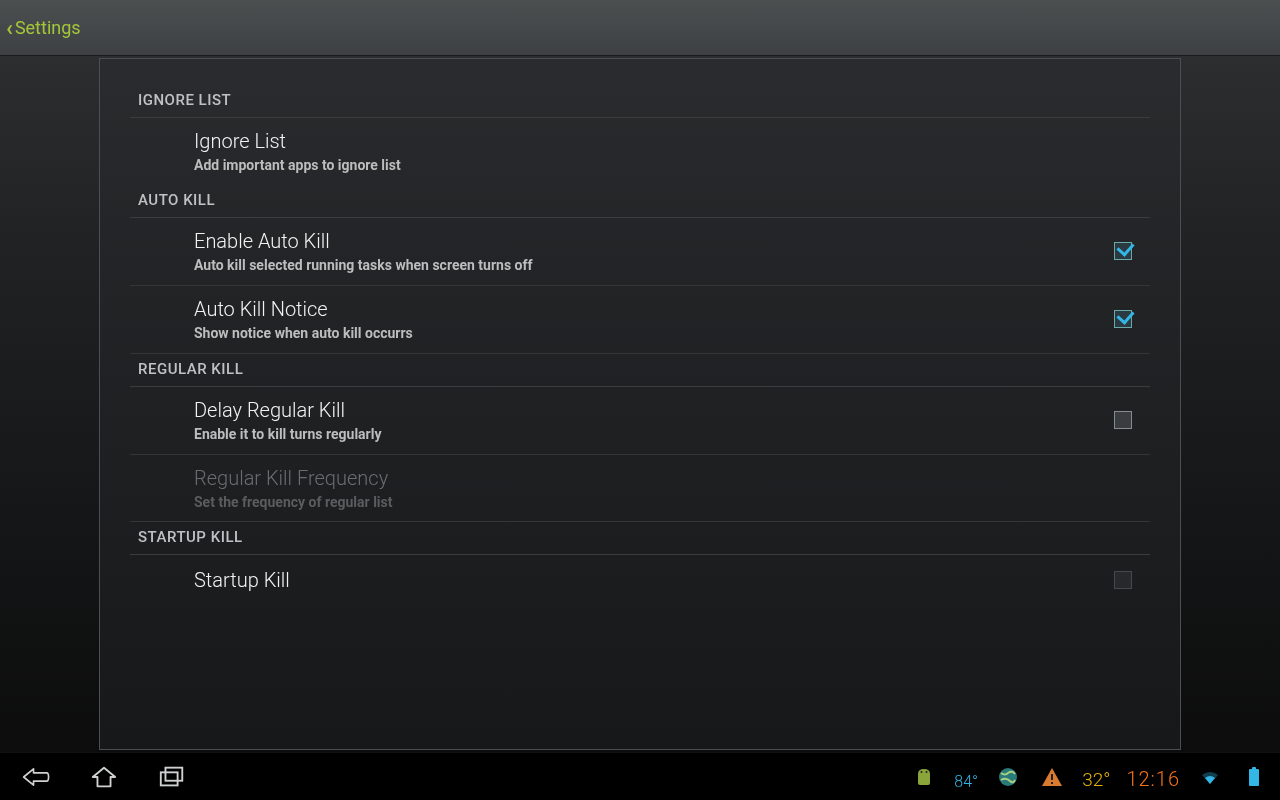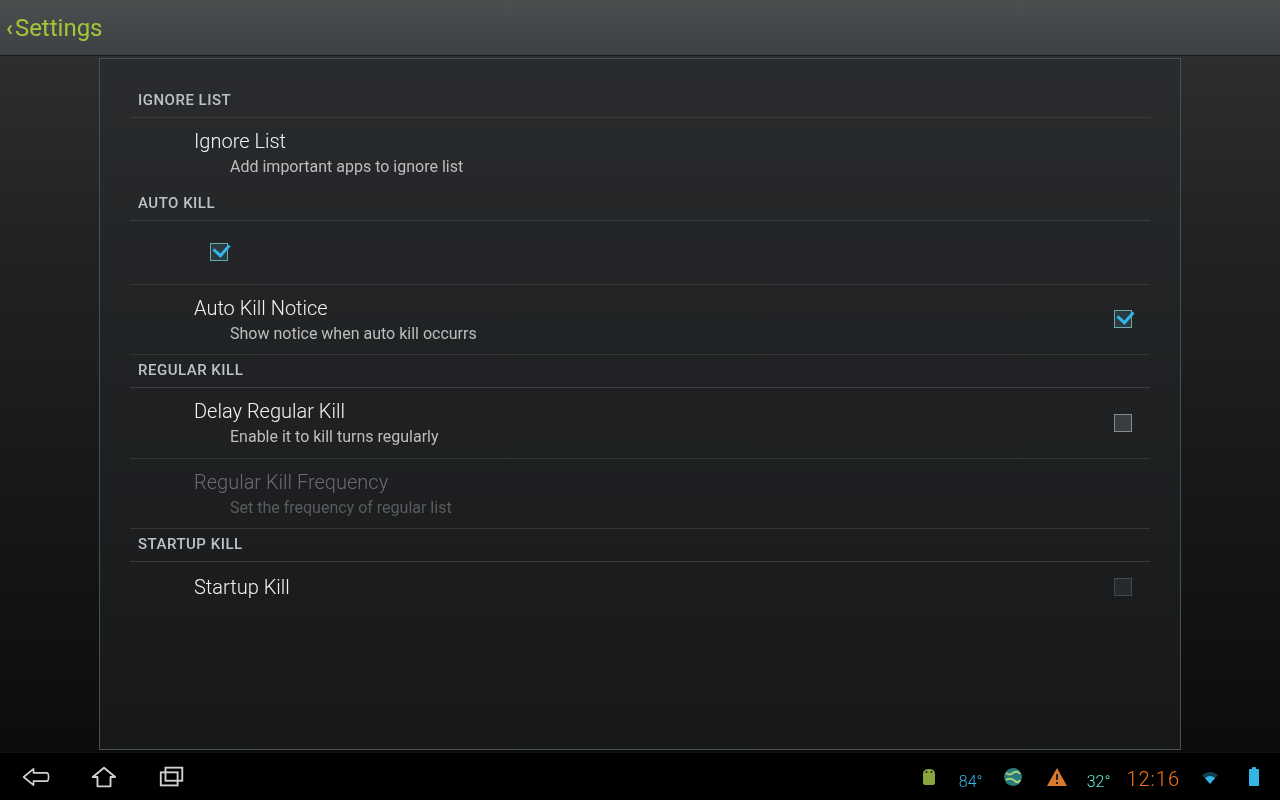--- a/index.html
+++ b/index.html
@@ -30,21 +30,21 @@
     border-bottom: 1px solid #1a1a1a;
   }
   .back-caret {
     color: #a4c639;
     font-size: 22px;
     font-weight: bold;
     margin-right: 2px;
   }
   .action-title {
     color: #a4c639;
-    font-size: 24px;
+    font-size: 18px;
     font-weight: 400;
   }
 
   
   .content {
     flex: 1;
     position: relative;
     padding-left: 12px;
   }
   .settings-panel {
@@ -84,25 +84,24 @@
   .setting-row.no-border { border-bottom: none; }
   .row-text { flex: 1; min-width: 0; }
   .row-title {
     color: #f2f2f2;
     font-size: 20px;
     font-weight: 300;
     line-height: 1.3;
   }
   .row-sub {
     color: #bdbdbd;
-    font-size: 16px;
-    font-weight: 400;
+    font-size: 14px;
+    font-weight: 700;
     line-height: 1.35;
     margin-top: 2px;
-    margin-left: 36px;
   }
   .disabled .row-title { color: #6a6c6e; }
   .disabled .row-sub { color: #5a5c5e; }
 
   .cb {
     width: 18px;
     height: 18px;
     border: 1px solid #888b8e;
     background: #3a3d40;
     position: relative;
@@ -140,21 +139,21 @@
     padding: 0 12px;
     color: #c9cbcc;
     border-top: 1px solid #111;
   }
   .nav-left { display: flex; align-items: center; gap: 40px; margin-left: 10px; }
   .nav-right { margin-left: auto; display: flex; align-items: flex-end; gap: 16px; }
   .nav-icon { width: 28px; height: 28px; display:flex; align-items:center; justify-content:center; }
   .nav-icon svg { display:block; }
   .clock { color: #f97316; font-size: 20px; font-weight: 300; letter-spacing: 1px; }
   .temp { color: #33b5e5; font-size: 16px; font-weight: 300; }
-  .temp2 { color: #5eead4; font-size: 16px; font-weight: 300; }
+  .temp2 { color: #eab308; font-size: 19px; font-weight: 300; }
 
 </style>
 </head>
 <body>
 
 <div class="app">
 
   <div class="action-bar">
     <span class="back-caret">‹</span>
     <span class="action-title">Settings</span>
@@ -169,20 +168,24 @@
         <div class="setting-row no-border">
           <div class="row-text">
             <div class="row-title">Ignore List</div>
             <div class="row-sub">Add important apps to ignore list</div>
           </div>
         </div>
 
         <div class="section-header">AUTO KILL</div>
 
         <div class="setting-row">
+          <div class="row-text">
+            <div class="row-title">Enable Auto Kill</div>
+            <div class="row-sub">Auto kill selected running tasks when screen turns off</div>
+          </div>
           <div class="cb checked"></div>
         </div>
 
         <div class="setting-row">
           <div class="row-text">
             <div class="row-title">Auto Kill Notice</div>
             <div class="row-sub">Show notice when auto kill occurrs</div>
           </div>
           <div class="cb checked"></div>
         </div>

